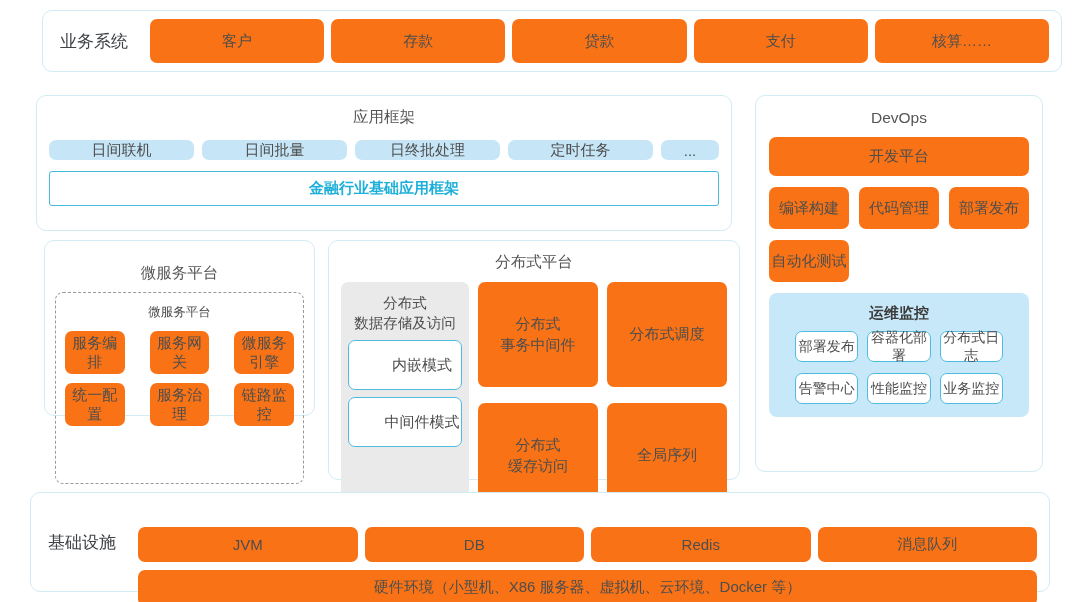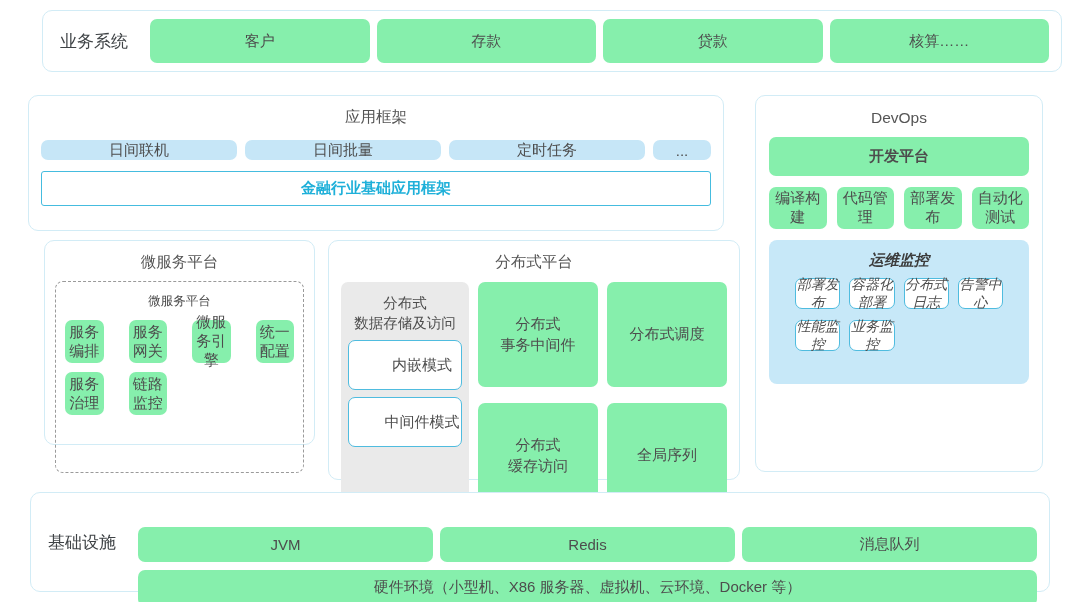--- a/index.html
+++ b/index.html
@@ -29,59 +29,59 @@
   }
   .gbox, .bbox, .wbox {
     display: flex;
     align-items: center;
     justify-content: center;
     font-size: 15px;
     color: #4d4d4d;
     border-radius: 7px;
     text-align: center;
   }
-  .gbox { background: #86efac; }
+  .gbox { background: #f97316; }
   .bbox { background: #c6e6f7; }
   .wbox { background: #ffffff; border: 1.5px solid #4fbcdf; }
   .pre  { white-space: pre-line; line-height: 1.35; }
 
   
   .biz { left: 30px; top: 10px; width: 1020px; height: 62px;
          display: flex; align-items: center; padding: 0 12px 0 17px; margin-left: 12px; }
   .side-label { flex: none; width: 76px; font-size: 17px; color: #3f4346; }
   .biz-row { flex: 1; display: flex; gap: 7px; margin-left: 14px; }
   .biz-row .gbox { flex: 1; height: 44px; }
 
   
-  .appfw { left: 28px; top: 95px; width: 696px; height: 136px; padding-top: 11px; }
+  .appfw { left: 36px; top: 95px; width: 696px; height: 136px; padding-top: 11px; }
   .appfw-row { display: flex; gap: 8px; margin: 13px 12px 0; }
   .appfw-row .bbox { flex: 1; height: 20px; }
   .appfw-row .bbox.small { flex: none; width: 58px; }
   .banner {
     margin: 11px 12px 0; height: 35px;
     display: flex; align-items: center; justify-content: center;
     border: 1.5px solid #45bcdf; border-radius: 3px;
     color: #1fb0d9; font-weight: bold; font-size: 15px; background: #fff;
   }
 
   
   .devops { left: 755px; top: 95px; width: 288px; height: 377px; padding: 12px 13px; }
-  .devops .platform { height: 39px; margin-top: 9px; font-weight: bold; }
-  .grid2 { display: grid; grid-template-columns: 1fr 1fr 1fr 1fr; gap: 11px 10px; margin-top: 11px; }
+  .devops .platform { height: 39px; margin-top: 9px; }
+  .grid2 { display: grid; grid-template-columns: 1fr 1fr 1fr; gap: 11px 10px; margin-top: 11px; }
   .devops .grid2 .gbox { height: 42px; }
   .monitor {
     margin-top: 11px; background: #c7e8f8; border-radius: 8px;
-    padding: 10px 26px 13px; height: 144px; font-style: italic;
+    padding: 10px 26px 13px; height: 124px;
   }
   .monitor-title { text-align: center; font-size: 15px; font-weight: bold; color: #3c3c3c; line-height: 19px; }
   .monitor .grid2 { gap: 11px 9px; margin-top: 9px; }
   .monitor .wbox { height: 31px; font-size: 14px; }
 
   
-  .micro { left: 44px; top: 240px; width: 271px; height: 205px; padding-top: 11px; }
+  .micro { left: 44px; top: 240px; width: 271px; height: 176px; padding-top: 22px; }
   .dashed {
     margin: 9px 10px 0; height: 192px;
     border: 1.3px dashed #9a9a9a; border-radius: 8px;
     padding: 8px 9px;
   }
   .dashed-title { text-align: center; font-size: 12.5px; color: #4a4a4a; margin-top: 3px; }
   .micro .grid2 { gap: 9px 25px; margin-top: 10px; }
   .micro .grid2 .gbox { height: 43px; }
 
   
@@ -108,29 +108,31 @@
 <body>
 
 <div class="canvas">
 
   <div class="panel biz">
     <div class="side-label">业务系统</div>
     <div class="biz-row">
       <div class="gbox">客户</div>
       <div class="gbox">存款</div>
       <div class="gbox">贷款</div>
+      <div class="gbox">支付</div>
       <div class="gbox">核算……</div>
     </div>
   </div>
 
   <div class="panel appfw">
     <div class="panel-title">应用框架</div>
     <div class="appfw-row">
       <div class="bbox">日间联机</div>
       <div class="bbox">日间批量</div>
+      <div class="bbox">日终批处理</div>
       <div class="bbox">定时任务</div>
       <div class="bbox small">...</div>
     </div>
     <div class="banner">金融行业基础应用框架</div>
   </div>
 
   <div class="panel devops">
     <div class="panel-title">DevOps</div>
     <div class="gbox platform">开发平台</div>
     <div class="grid2">
@@ -187,20 +189,21 @@
         <div class="gbox">全局序列</div>
       </div>
     </div>
   </div>
 
   <div class="panel infra">
     <div class="side-label">基础设施</div>
     <div class="infra-content">
       <div class="infra-row">
         <div class="gbox">JVM</div>
+        <div class="gbox">DB</div>
         <div class="gbox">Redis</div>
         <div class="gbox">消息队列</div>
       </div>
       <div class="gbox hardware">硬件环境（小型机、X86 服务器、虚拟机、云环境、Docker 等）</div>
     </div>
   </div>
 
 </div>
 
 </body></html>

